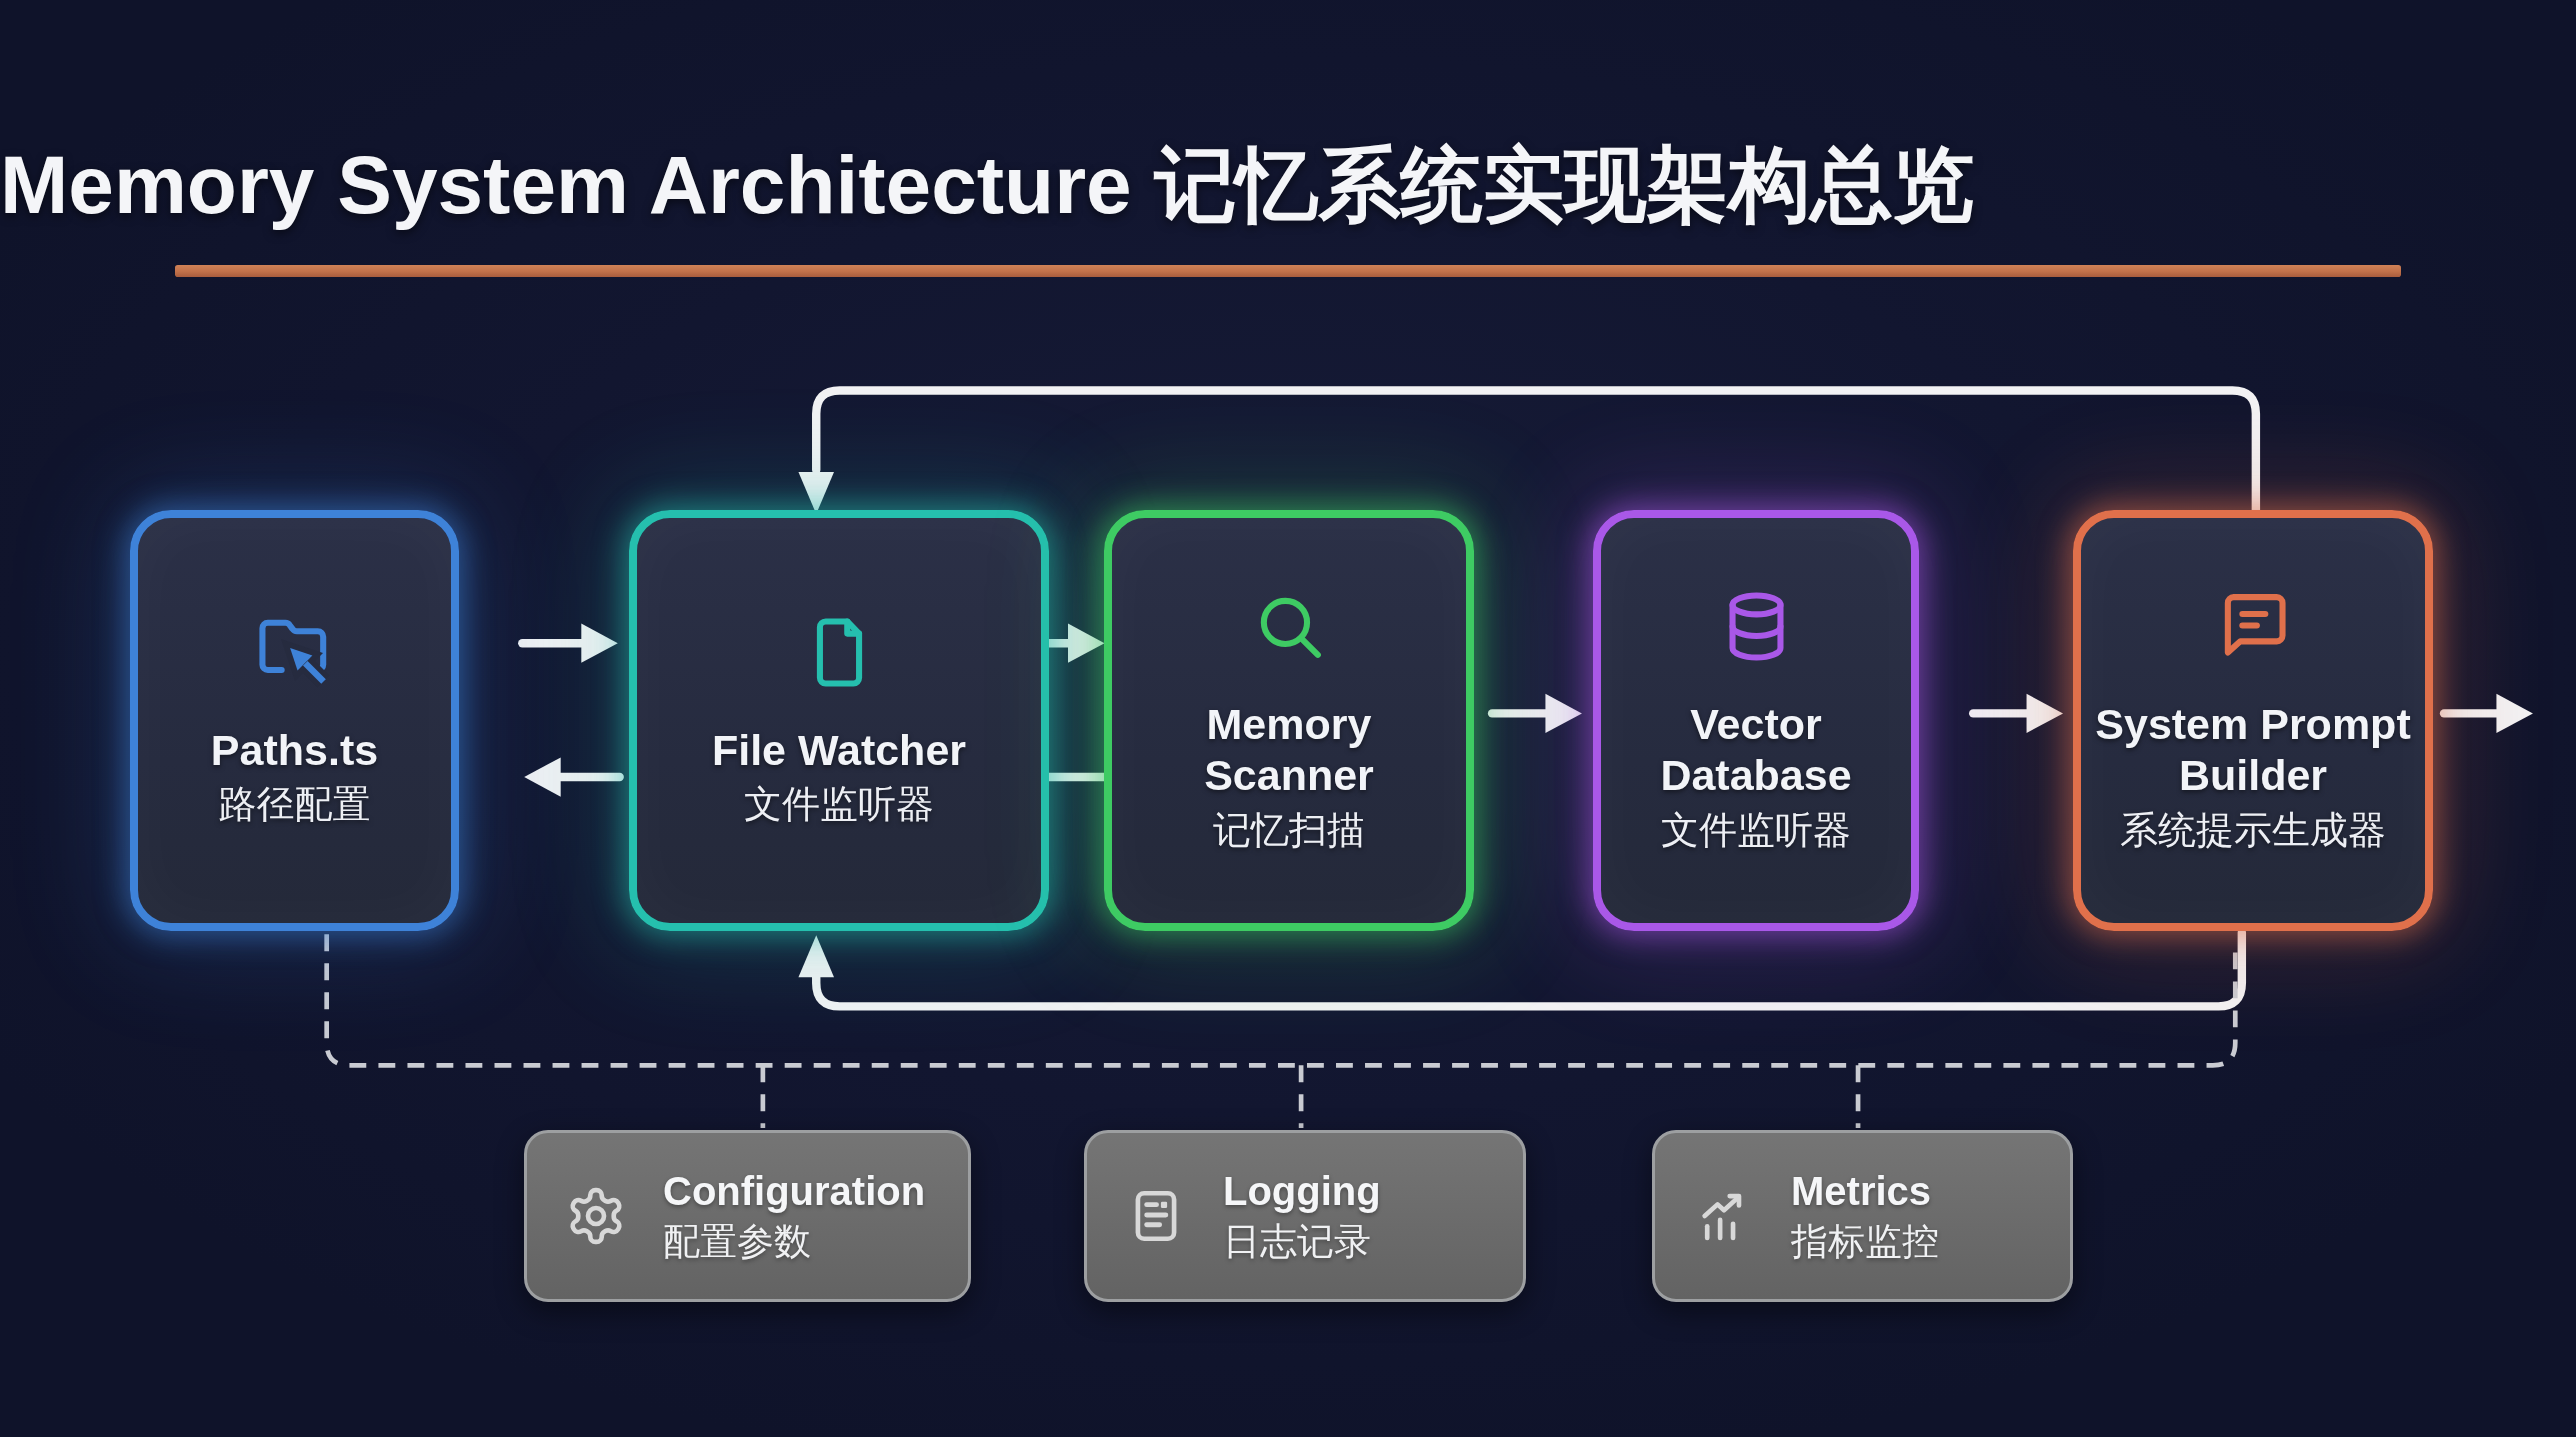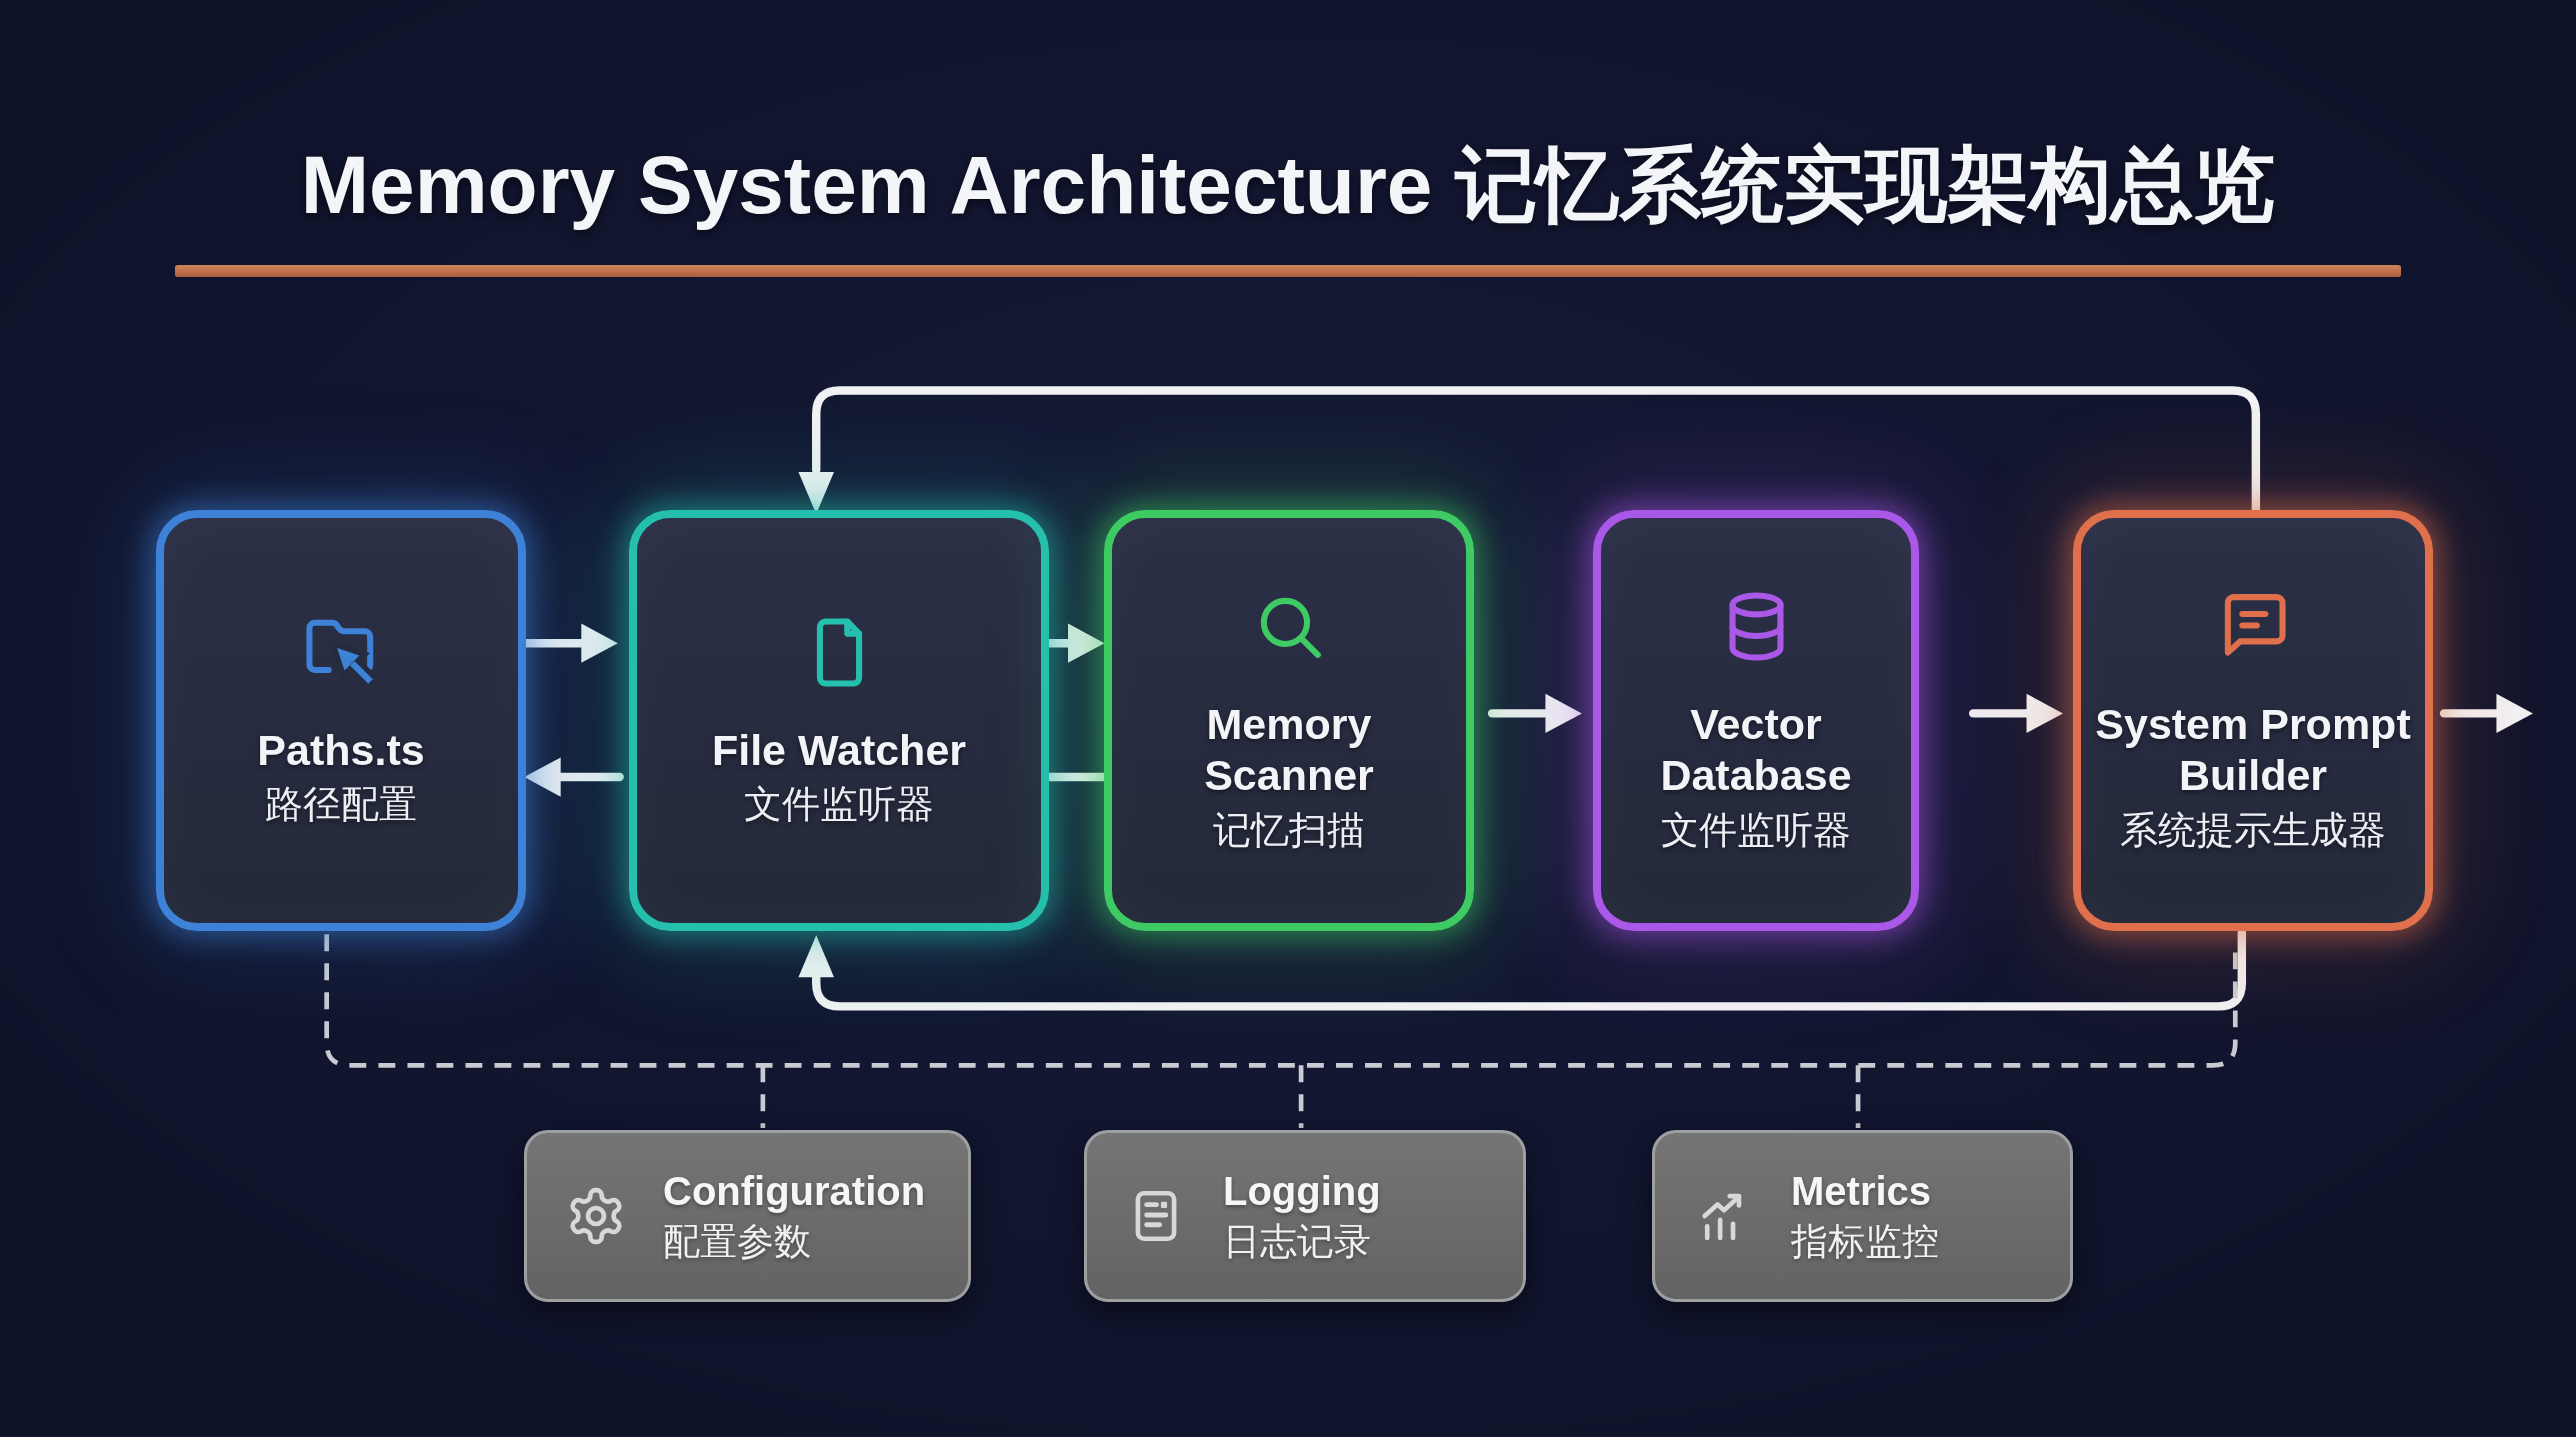--- a/index.html
+++ b/index.html
@@ -8,21 +8,21 @@
     font-family: "Liberation Sans", "DejaVu Sans", sans-serif;
     background: #12162e;
   }
   .canvas {
     position: relative;
     width: 2576px; height: 1438px;
     background: radial-gradient(1498px 842px at 50% 45%, #171c38 0%, #121630 55%, #0f132a 100%);
   }
 
   
-  .header { position: absolute; left: 0; right: 0; top: 131px; text-align: center; }
+  .header { position: absolute; left: 0; right: 0; top: 131px; text-align: left; }
   .page-title {
     color: #f4f5f8;
     font-size: 82px;
     font-weight: 700;
     letter-spacing: 0px;
     text-shadow: 0 2.8px 9.4px rgba(0,0,0,.55);
   }
   .title-underline {
     width: 2226px; height: 12px;
     margin: 24px auto 0 auto;
@@ -45,21 +45,21 @@
     z-index: 2;
     box-shadow: 0 0 28px 5.6px var(--glow), 0 0 103px 20.6px var(--glow2),
                 inset 0 0 66px rgba(255,255,255,0.03);
   }
   .node--blue   { --accent:#3e82d8; --glow:rgba(62,130,216,.50); --glow2:rgba(62,130,216,.20); }
   .node--teal   { --accent:#25bfae; --glow:rgba(37,191,174,.50); --glow2:rgba(37,191,174,.20); }
   .node--green  { --accent:#3ecb63; --glow:rgba(62,203,99,.50);  --glow2:rgba(62,203,99,.20); }
   .node--purple { --accent:#a958e8; --glow:rgba(169,88,232,.50); --glow2:rgba(169,88,232,.20); }
   .node--orange { --accent:#e0704b; --glow:rgba(224,112,75,.50); --glow2:rgba(224,112,75,.20); }
 
-  .node-pos-1 { left: 156px;  width: 370px; }
+  .node-pos-1 { left: 130px;  width: 329px; }
   .node-pos-2 { left: 629px;  width: 420px; }
   .node-pos-3 { left: 1104px; width: 370px; }
   .node-pos-4 { left: 1593px; width: 326px; }
   .node-pos-5 { left: 2073px; width: 360px; }
 
   .node-icon { width: 81px; height: 81px; margin-bottom: 32px; }
   .node-icon svg { width: 100%; height: 100%; display: block; }
 
   .node-en {
     color: #f2f4f8;

